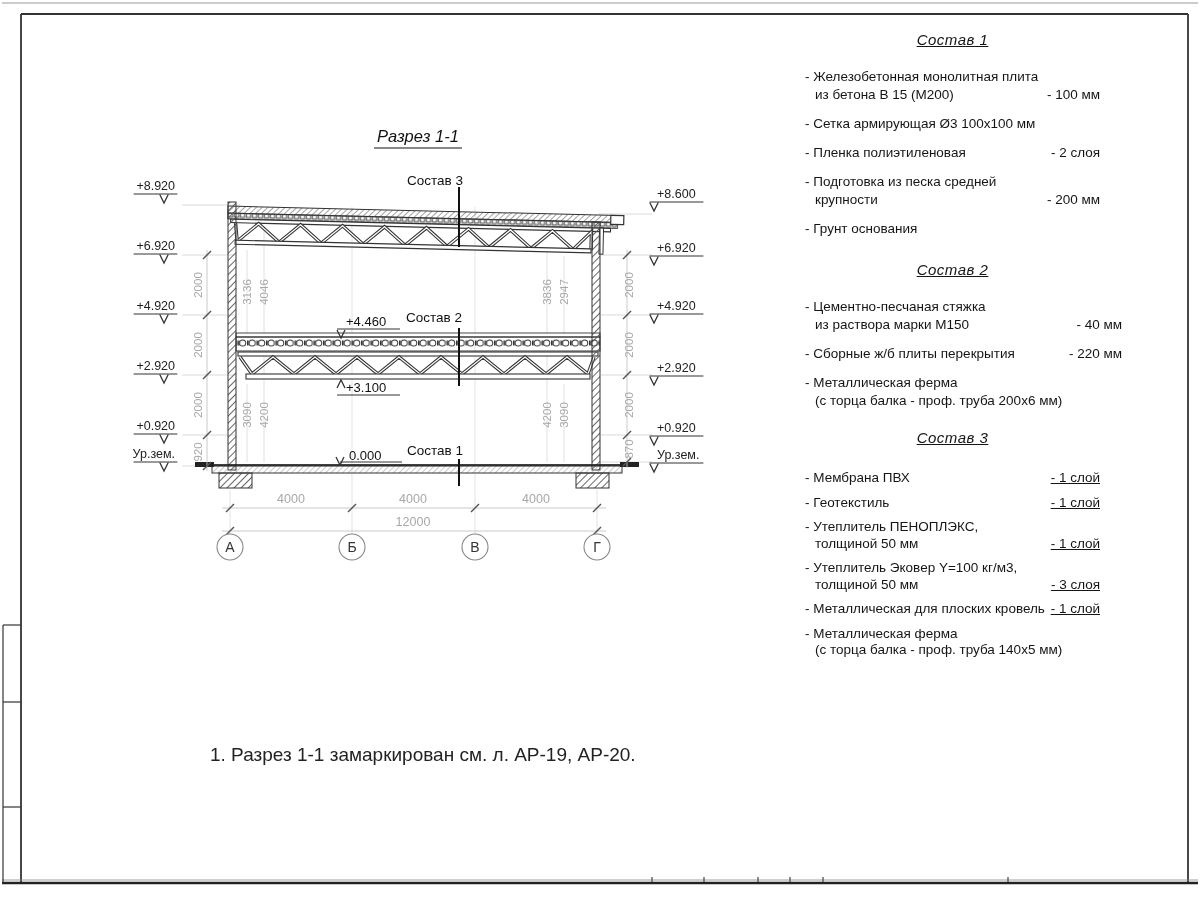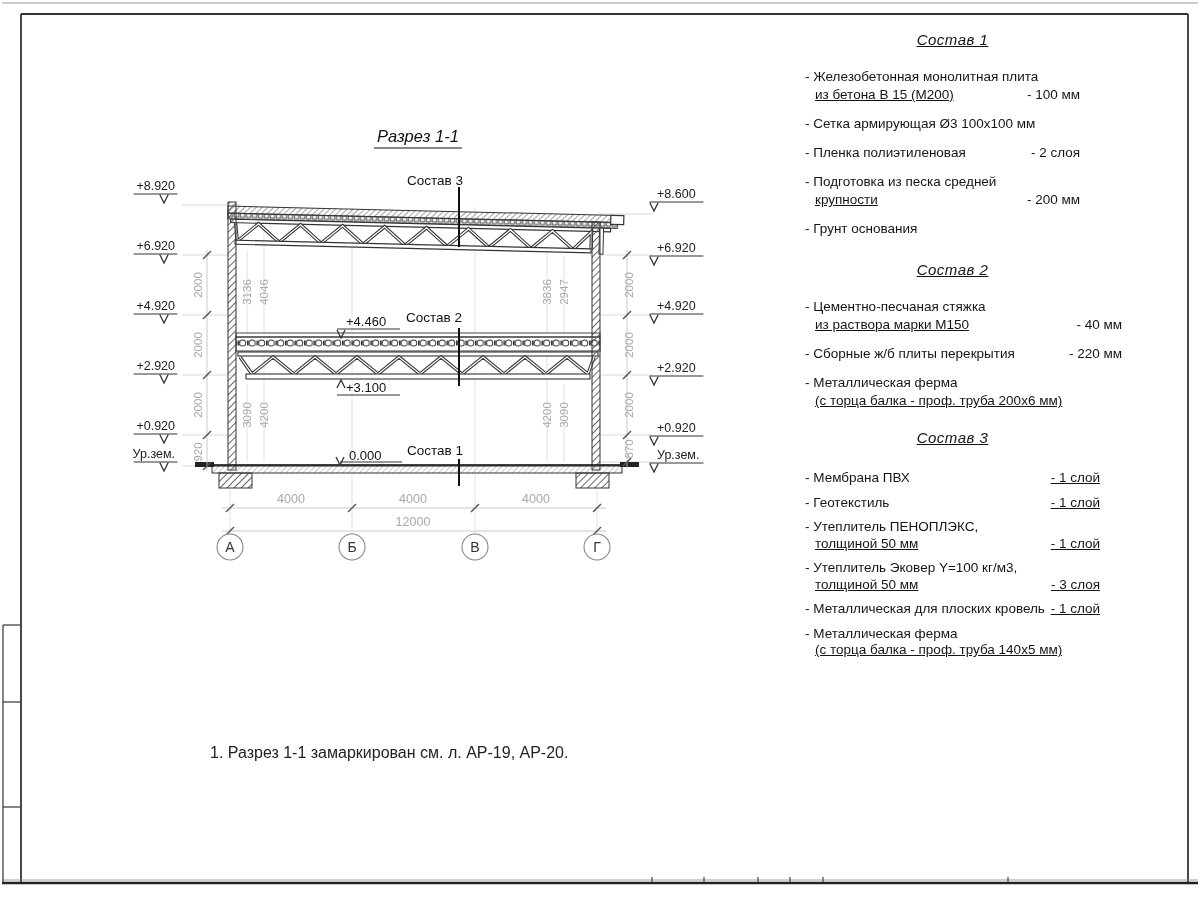--- a/index.html
+++ b/index.html
@@ -14,26 +14,26 @@
   .t-label{font-size:13.5px;fill:#111;}
   .t-title{font-size:16.5px;font-style:italic;fill:#111;}
 
   .spec-panel{position:absolute;left:805px;top:0;width:295px;font-size:13.5px;color:#151515;}
   .spec-section{position:absolute;left:0;width:295px;}
   .spec-title{text-align:center;font-style:italic;font-size:15px;letter-spacing:.5px;
               text-decoration:underline;margin:0 0 20px 0;}
   .s3 .spec-title{margin-bottom:24px;}
   .spec-item{position:relative;margin-bottom:11px;line-height:18px;}
   .s3 .spec-item{margin-bottom:8px;line-height:16.5px;}
-  .spec-item div+div{padding-left:10px;text-decoration:underline;}
+  .spec-item div+div{padding-left:10px;}
   .spec-value{position:absolute;bottom:0;white-space:nowrap;}
-  .s1 .spec-value{right:20px;}
+  .s1 .spec-value{right:0;}
   .s2 .spec-value{right:-22px;margin-top:25px;}
   .s3 .spec-value{right:0;text-decoration:underline;}
-  .note{position:absolute;left:210px;top:744px;font-size:16px;color:#222;}
+  .note{position:absolute;left:210px;top:744px;font-size:19px;color:#222;}
 </style>
 </head>
 <body>
 
 <div class="sheet">
 
 <svg width="1200" height="900" viewBox="0 0 1200 900" style="position:absolute;left:0;top:0;">
   <defs>
     <pattern id="hatchWall" width="5" height="5" patternUnits="userSpaceOnUse" patternTransform="rotate(45)">
       <line x1="0" y1="0" x2="0" y2="5" stroke="#555" stroke-width="1.8"></line>

